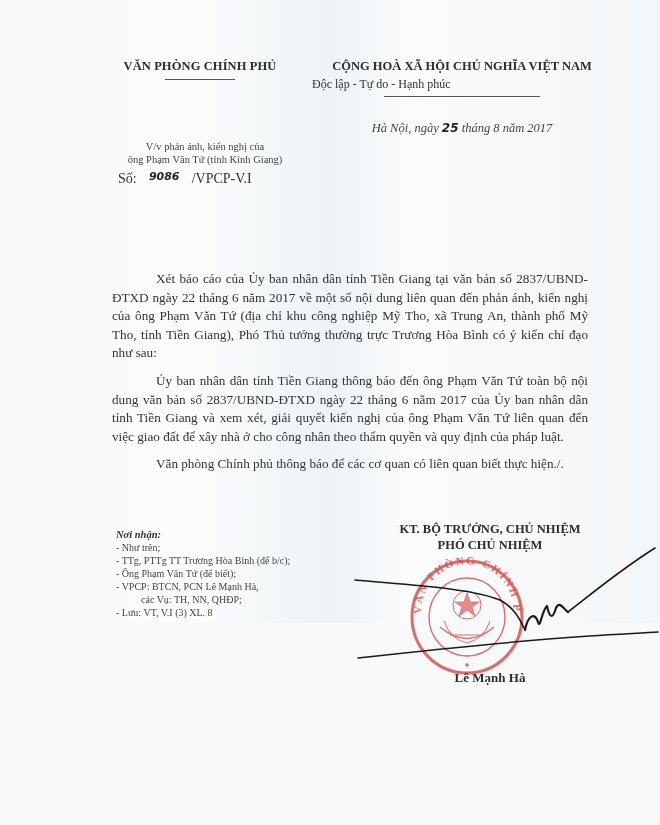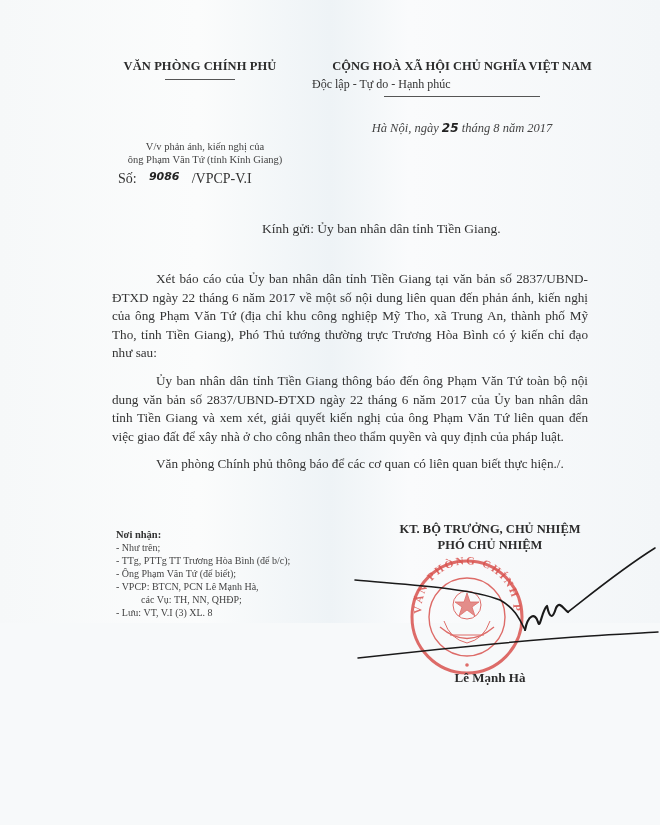--- a/index.html
+++ b/index.html
@@ -42,21 +42,21 @@
 
   .body { left: 112px; width: 476px; font-size: 13.2px; line-height: 18.6px;
           text-align: justify; color: #333; }
   .body p { margin: 0; text-indent: 44px; }
   .p1 { top: 270px; }
   .p2 { top: 372px; }
   .p3 { top: 455px; }
 
   
   .recv { left: 116px; top: 528px; font-size: 10px; line-height: 13px; color: #444; }
-  .recv .title { font-weight: bold; font-size: 10.5px; color: #333; }
+  .recv .title { font-weight: bold; font-style: italic; font-size: 10.5px; color: #333; }
   .recv .item { white-space: pre; }
 
   
   .sign-role { left: 370px; top: 521px; width: 240px; text-align: center;
                font-weight: bold; font-size: 12.5px; color: #2c2c2c; line-height: 16px; }
   .signer { left: 370px; top: 664px; width: 240px; text-align: center;
             font-weight: bold; font-size: 13px; color: #2c2c2c; margin-top: 6px; }
   .seal { left: 400px; top: 555px; width: 135px; height: 120px; }
   .sig { left: 350px; top: 540px; width: 310px; height: 130px; }
 </style>
@@ -80,21 +80,20 @@
 
   <div class="abs nation">CỘNG HOÀ XÃ HỘI CHỦ NGHĨA VIỆT NAM</div>
   <div class="abs motto">Độc lập - Tự do - Hạnh phúc</div>
   <div class="abs motto-line"></div>
   <div class="abs date">
     <span>Hà Nội, ngày</span>
     <span class="d">25</span>
     <span>tháng 8 năm 2017</span>
   </div>
 
-  <div class="abs kg">Kính gửi: Ủy ban nhân dân tỉnh Tiền Giang.</div>
 
   <div class="abs body p1">
     <p>Xét báo cáo của Ủy ban nhân dân tỉnh Tiền Giang tại văn bản số 2837/UBND-ĐTXD ngày 22 tháng 6 năm 2017 về một số nội dung liên quan đến phản ánh, kiến nghị của ông Phạm Văn Tứ (địa chỉ khu công nghiệp Mỹ Tho, xã Trung An, thành phố Mỹ Tho, tỉnh Tiền Giang), Phó Thủ tướng thường trực Trương Hòa Bình có ý kiến chỉ đạo như sau:</p>
   </div>
   <div class="abs body p2">
     <p>Ủy ban nhân dân tỉnh Tiền Giang thông báo đến ông Phạm Văn Tứ toàn bộ nội dung văn bản số 2837/UBND-ĐTXD ngày 22 tháng 6 năm 2017 của Ủy ban nhân dân tỉnh Tiền Giang và xem xét, giải quyết kiến nghị của ông Phạm Văn Tứ liên quan đến việc giao đất để xây nhà ở cho công nhân theo thẩm quyền và quy định của pháp luật.</p>
   </div>
   <div class="abs body p3">
     <p>Văn phòng Chính phủ thông báo để các cơ quan có liên quan biết thực hiện./.</p>
   </div>

